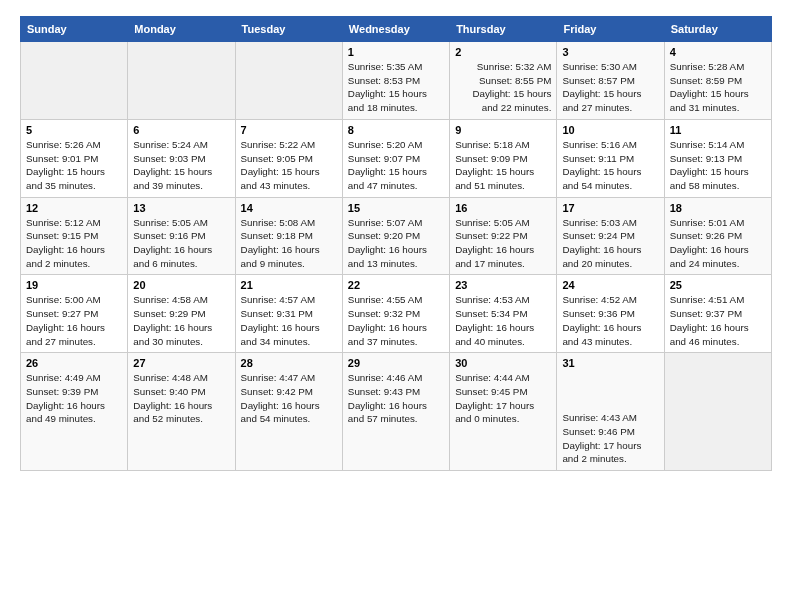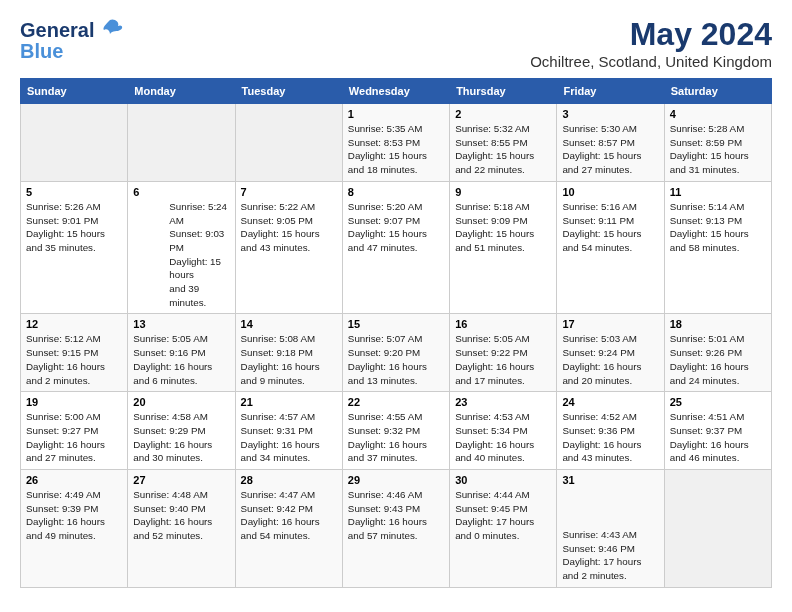--- a/index.html
+++ b/index.html
@@ -82,39 +82,20 @@
       line-height: 1.4;
     }
     .empty-cell {
       background: #f0f0f0 !important;
     }
   </style>
 </head>
 <body>
 
 <div class="container">
-  <div class="header">
-    <div class="logo">
-      <div class="logo-row">
-        <div>
-          <div style="display:flex;align-items:center;gap:2px;">
-            <span style="font-size:20px;font-weight:bold;color:#1a3a6e;">General</span>
-            <svg width="28" height="28" viewBox="0 0 28 28">
-              <path d="M14 4 C18 2, 24 6, 22 10 C26 8, 28 12, 24 14 C22 16, 16 14, 14 18 C14 14, 10 12, 8 14 C6 12, 10 8, 14 4Z" fill="#4a90d9"></path>
-            </svg>
-          </div>
-          <div style="font-size:20px;font-weight:bold;color:#4a90d9;margin-top:-4px;">Blue</div>
-        </div>
-      </div>
-    </div>
-    <div class="title-area">
-      <div class="main-title">May 2024</div>
-      <div class="subtitle">Ochiltree, Scotland, United Kingdom</div>
-    </div>
-  </div>
 
   <table class="calendar-table">
     <thead>
       <tr>
       <th>Sunday</th>
           <th>Monday</th>
           <th>Tuesday</th>
           <th>Wednesday</th>
           <th>Thursday</th>
           <th>Friday</th>
@@ -128,21 +109,21 @@
           <td class="empty-cell"></td>
           <td>
             <span class="day-num">1</span>
             <div class="day-info" style="white-space: pre-line;">Sunrise: 5:35 AM
 Sunset: 8:53 PM
 Daylight: 15 hours
 and 18 minutes.</div>
           </td>
           <td>
             <span class="day-num">2</span>
-            <div class="day-info" style="white-space: pre-line;">Sunrise: 5:32 AM
+            <div class="day-info" style="white-space: pre-line; text-align: right;">Sunrise: 5:32 AM
 Sunset: 8:55 PM
 Daylight: 15 hours
 and 22 minutes.</div>
           </td>
           <td>
             <span class="day-num">3</span>
             <div class="day-info" style="white-space: pre-line;">Sunrise: 5:30 AM
 Sunset: 8:57 PM
 Daylight: 15 hours
 and 27 minutes.</div>
@@ -158,21 +139,21 @@
         <tr>
           <td>
             <span class="day-num">5</span>
             <div class="day-info" style="white-space: pre-line;">Sunrise: 5:26 AM
 Sunset: 9:01 PM
 Daylight: 15 hours
 and 35 minutes.</div>
           </td>
           <td>
             <span class="day-num">6</span>
-            <div class="day-info" style="white-space: pre-line; margin-left: 36px;">Sunrise: 5:24 AM
+            <div class="day-info" style="white-space: pre-line;">Sunrise: 5:24 AM
 Sunset: 9:03 PM
 Daylight: 15 hours
 and 39 minutes.</div>
           </td>
           <td>
             <span class="day-num">7</span>
             <div class="day-info" style="white-space: pre-line;">Sunrise: 5:22 AM
 Sunset: 9:05 PM
 Daylight: 15 hours
 and 43 minutes.</div>

